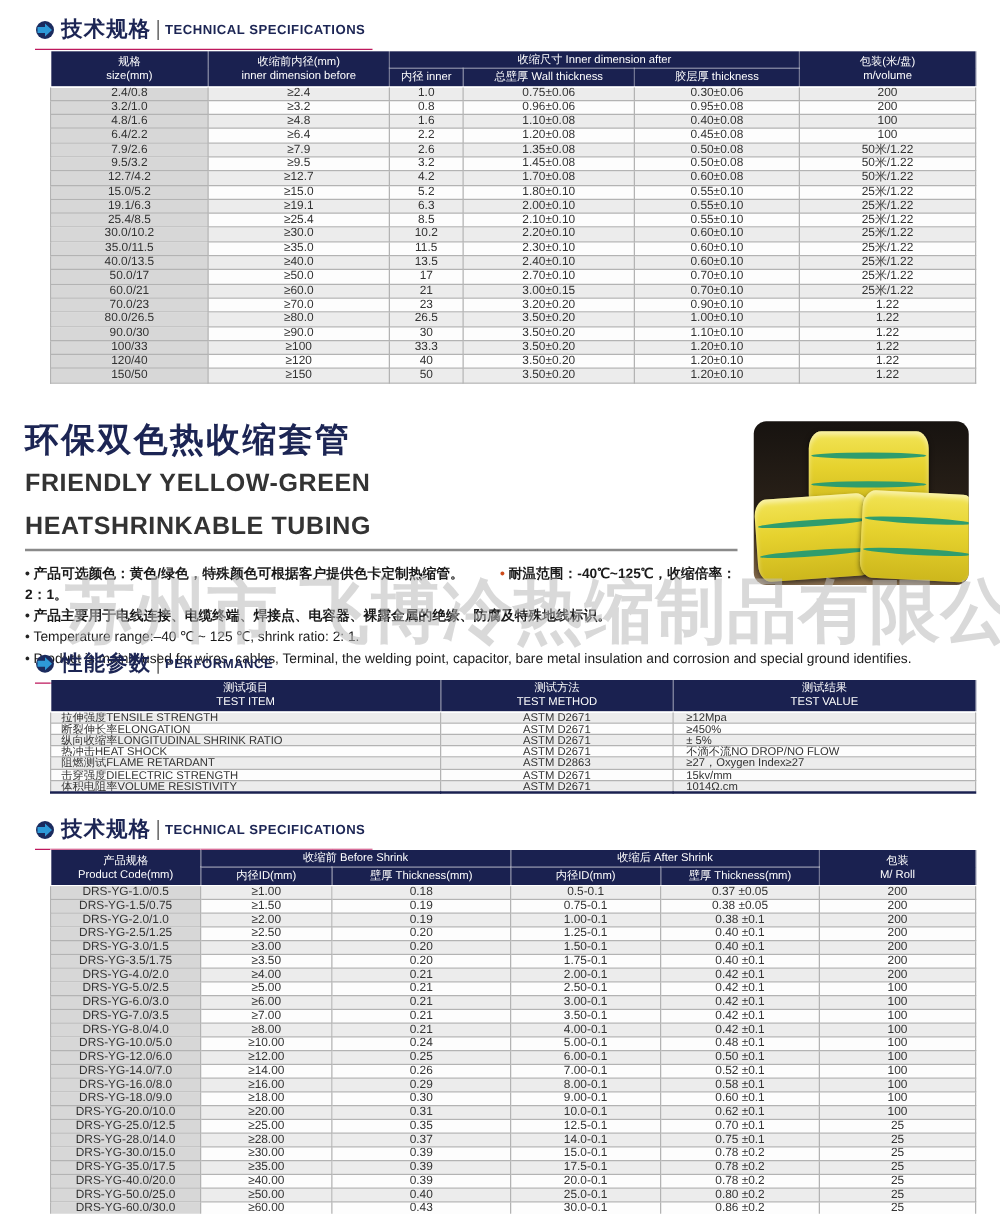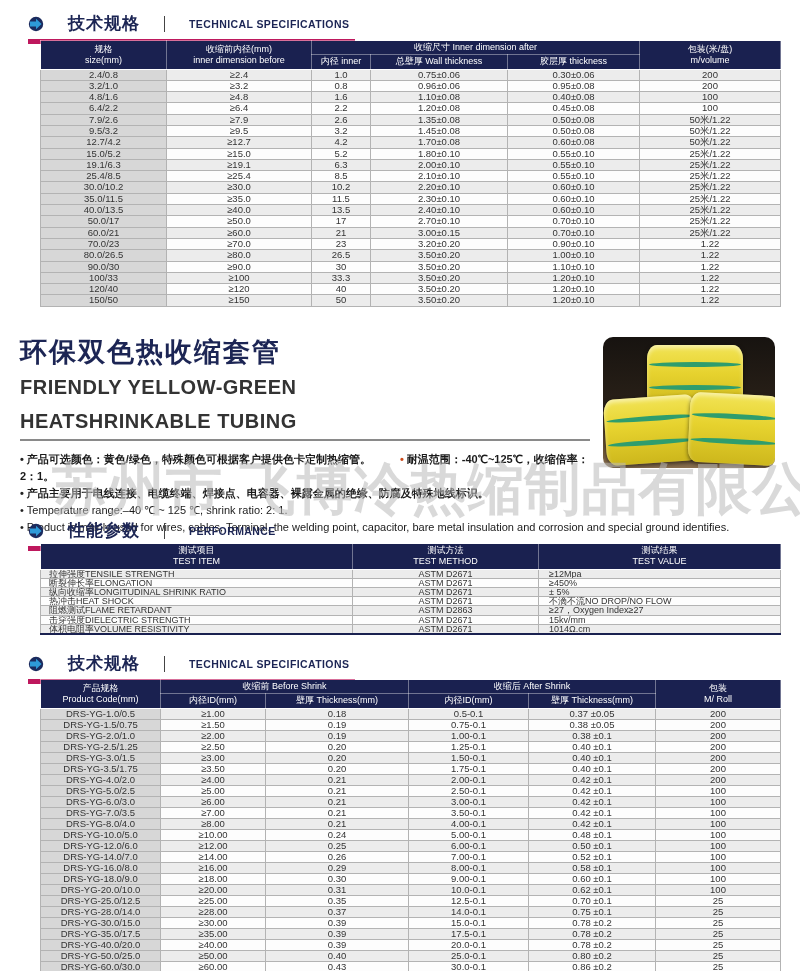--- a/index.html
+++ b/index.html
@@ -2,22 +2,22 @@
 <html><head>
 <meta charset="utf-8">
 <style>
   html,body{margin:0;padding:0;}
   body{
     width:800px;height:971px;position:relative;background:#ffffff;
     font-family:"Liberation Sans", sans-serif;color:#222;overflow:hidden;
   }
   
   .sec-header{
-    position:absolute;display:flex;align-items:center;gap:24px;
-    border-bottom:5px solid #be185d;padding:0 6px 4px 0;
+    position:absolute;display:flex;align-items:center;gap:5px;
+    border-bottom:1px solid #be185d;padding:0 6px 4px 0;
   }
   .sec-header .zh{font-size:17px;font-weight:bold;color:#1c2554;letter-spacing:1px;}
   .sec-header .vbar{width:1px;height:16px;background:#444;}
   .sec-header .en{font-size:10.5px;font-weight:bold;color:#1c2554;letter-spacing:.4px;}
   .circ-icon{width:16px;height:16px;flex:0 0 16px;}
   
   table{border-collapse:collapse;table-layout:fixed;position:absolute;left:40px;width:740px;border:1px solid #8d8d8d;}
   thead{background:#1a2150;}
   th{
     color:#fff;font-weight:normal;font-size:9px;line-height:1.25;

